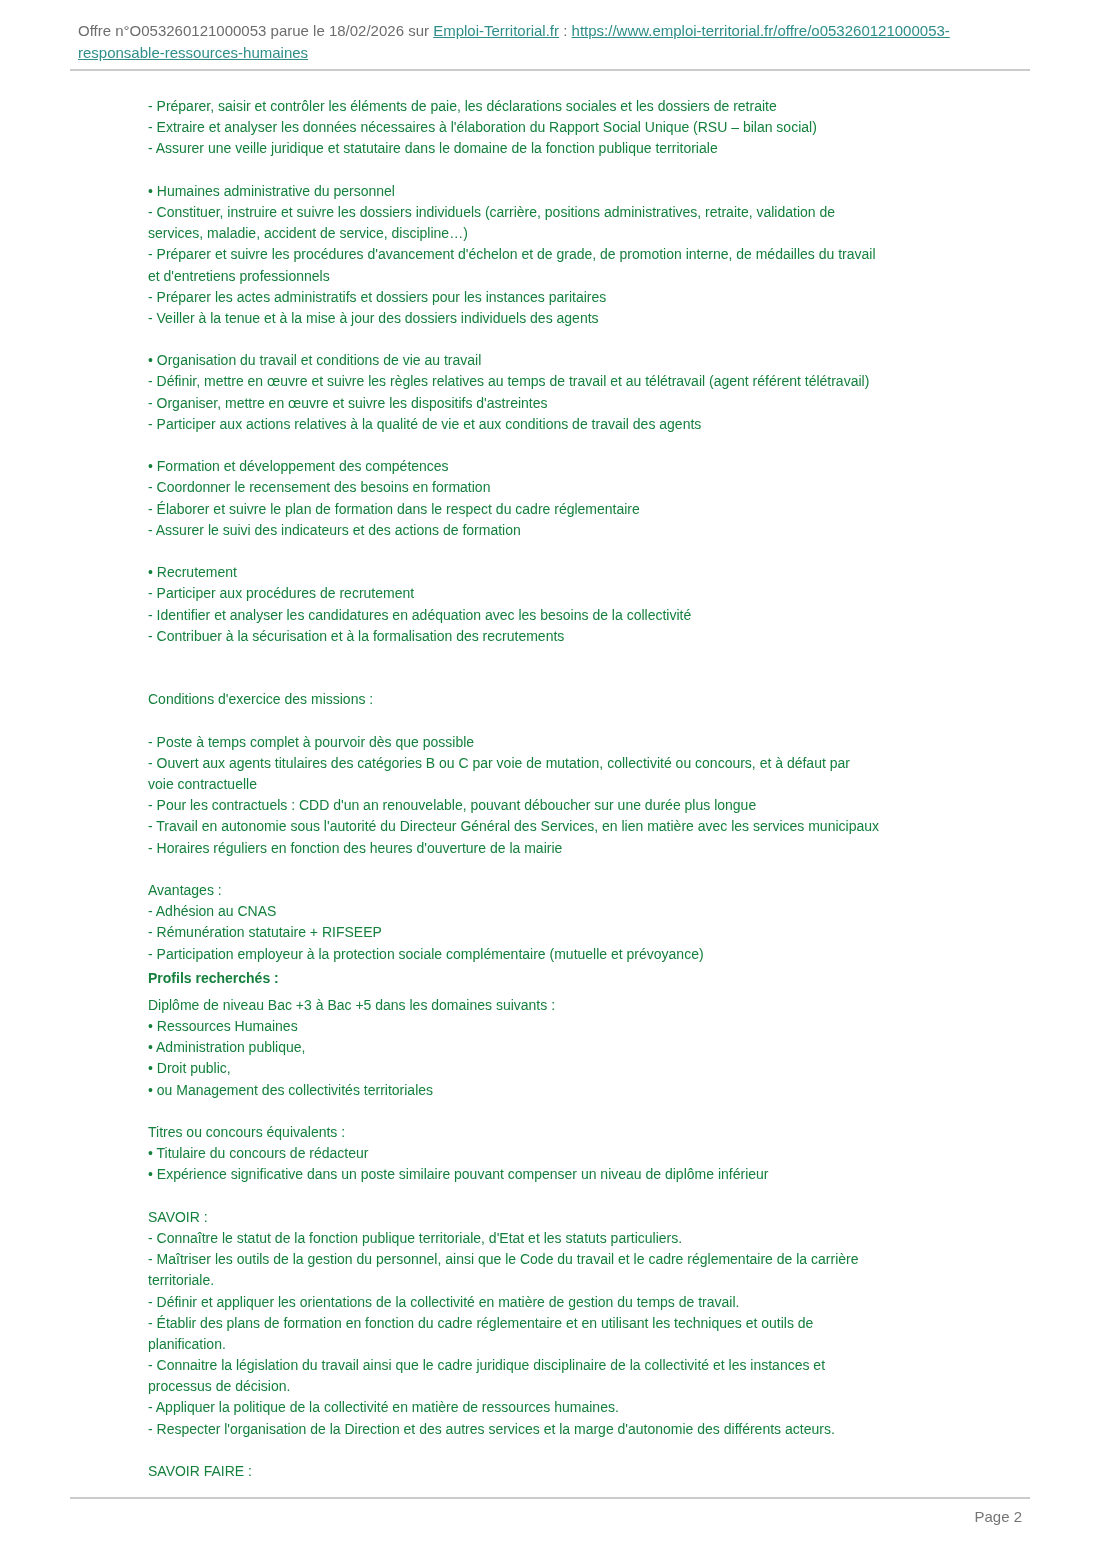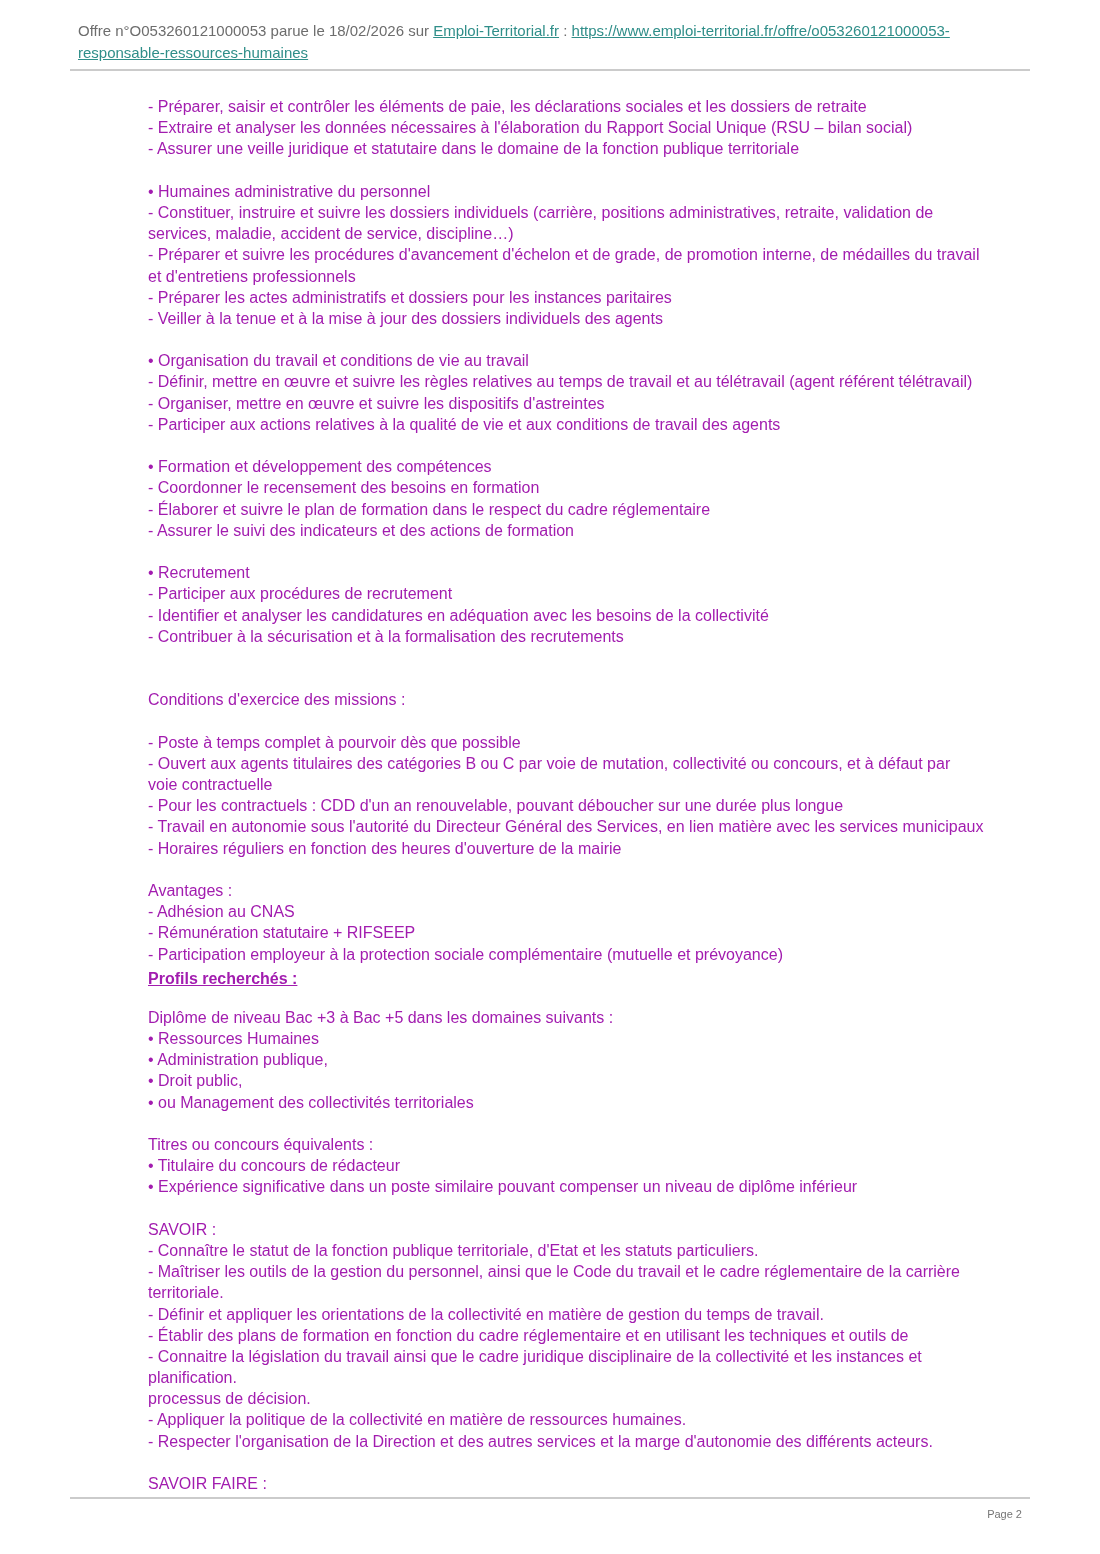--- a/index.html
+++ b/index.html
@@ -33,39 +33,38 @@
     height: 2px;
     background: #cbcbcb;
   }
   .rule.top { top: 69px; }
   .rule.bottom { top: 1497px; }
   .doc-body {
     position: absolute;
     left: 148px;
     top: 96px;
     width: 900px;
-    font-size: 16px;
+    font-size: 14px;
     line-height: 21.2px;
-    color: #a21caf;
+    color: #15803d;
   }
   .doc-body .line {
     height: 21.2px;
     white-space: pre;
   }
   .doc-body .line.bold {
     font-weight: bold;
     margin-top: 3px;
-    margin-bottom: 18px;
-    text-decoration: underline;
+    margin-bottom: 6px;
   }
   .page-num {
     position: absolute;
     right: 78px;
     top: 1508px;
-    font-size: 11px;
+    font-size: 15px;
     color: #757575;
   }
 </style>
 </head>
 <body>
 
 <div class="page">
 
   <div class="header"><span>Offre n°O053260121000053 parue le 18/02/2026 sur </span><a class="link"><span>Emploi-Territorial.fr</span></a><span> : </span><a class="link"><span>https://www.emploi-territorial.fr/offre/o053260121000053-</span><br><span>responsable-ressources-humaines</span></a></div>
 
@@ -123,22 +122,22 @@
       <div class="line">Titres ou concours équivalents :</div>
       <div class="line">• Titulaire du concours de rédacteur</div>
       <div class="line">• Expérience significative dans un poste similaire pouvant compenser un niveau de diplôme inférieur</div>
       <div class="line">&nbsp;</div>
       <div class="line">SAVOIR :</div>
       <div class="line">- Connaître le statut de la fonction publique territoriale, d'Etat et les statuts particuliers.</div>
       <div class="line">- Maîtriser les outils de la gestion du personnel, ainsi que le Code du travail et le cadre réglementaire de la carrière</div>
       <div class="line">territoriale.</div>
       <div class="line">- Définir et appliquer les orientations de la collectivité en matière de gestion du temps de travail.</div>
       <div class="line">- Établir des plans de formation en fonction du cadre réglementaire et en utilisant les techniques et outils de</div>
+      <div class="line">planification.</div>
       <div class="line">- Connaitre la législation du travail ainsi que le cadre juridique disciplinaire de la collectivité et les instances et</div>
-      <div class="line">planification.</div>
       <div class="line">processus de décision.</div>
       <div class="line">- Appliquer la politique de la collectivité en matière de ressources humaines.</div>
       <div class="line">- Respecter l'organisation de la Direction et des autres services et la marge d'autonomie des différents acteurs.</div>
       <div class="line">&nbsp;</div>
       <div class="line">SAVOIR FAIRE :</div>
     </div>
 
   <div class="rule bottom"></div>
   <div class="page-num">Page 2</div>
 

